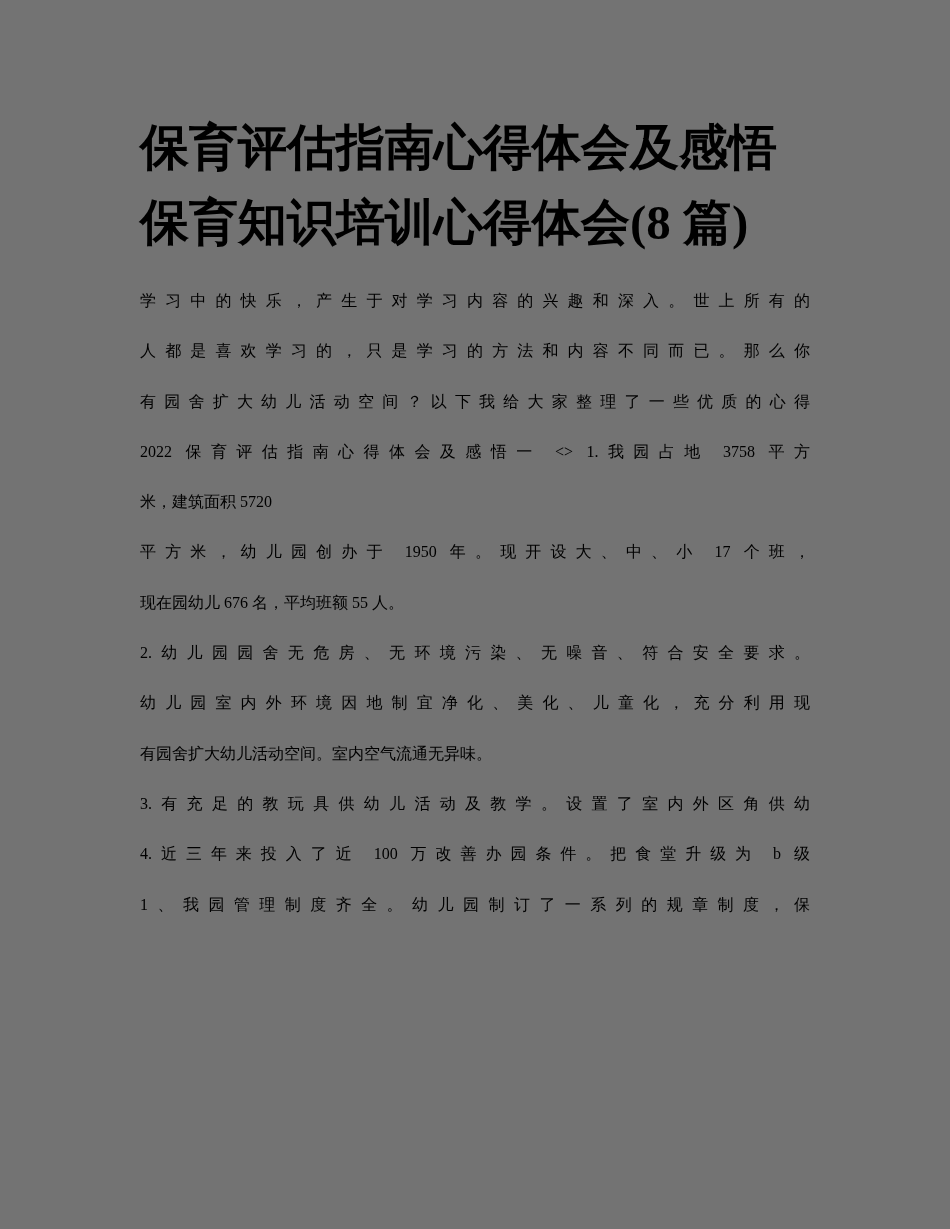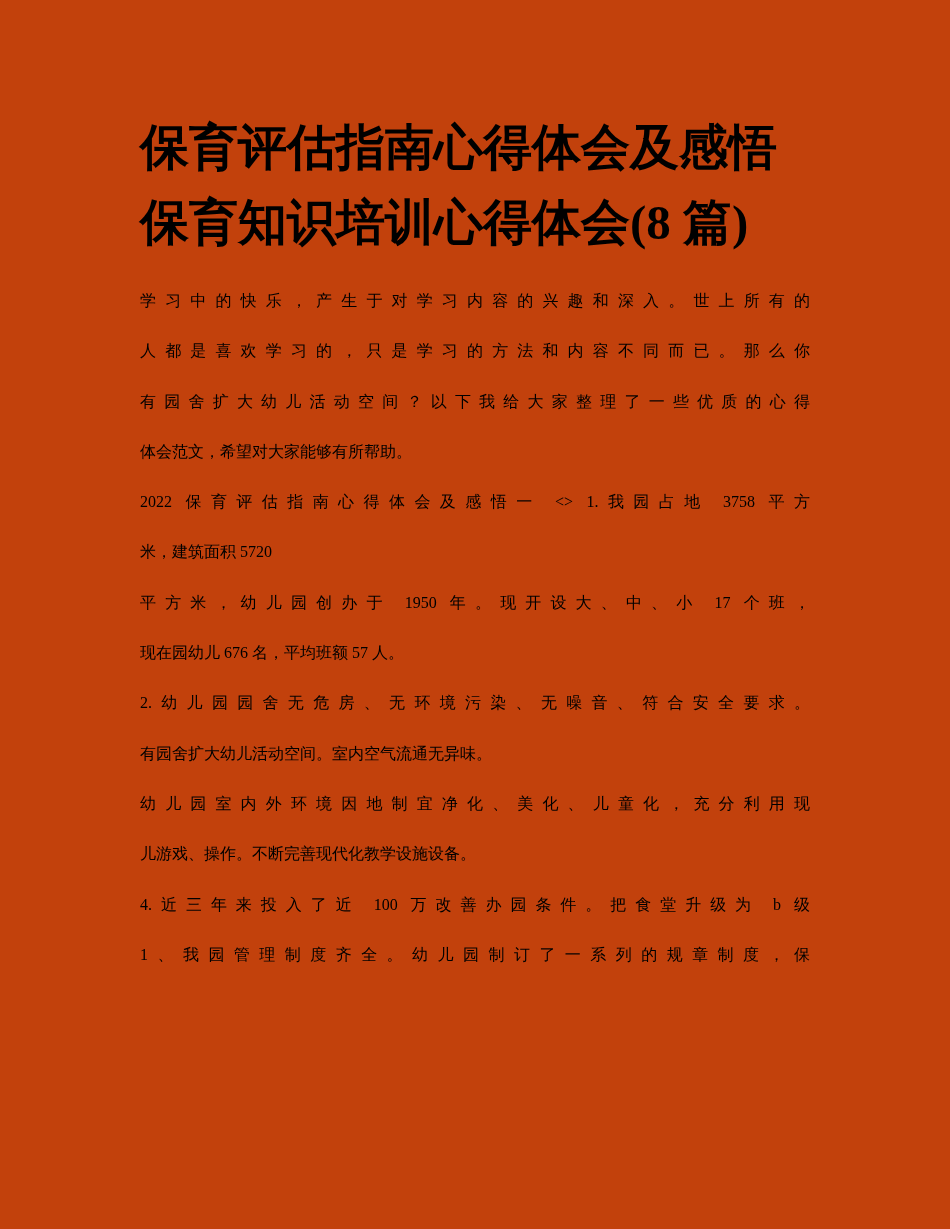--- a/index.html
+++ b/index.html
@@ -39,37 +39,36 @@
   }
   
   .line.fill {
     text-align: justify;
     text-align-last: justify;
   }
 </style>
 </head>
 <body>
 
-<div class="page" style="background: #c2410c; color: rgb(0, 0, 0);">
+<div class="page" style="background: #737373; color: rgb(0, 0, 0);">
 
   <h1 class="doc-title">
     <div class="title-line">保育评估指南心得体会及感悟</div>
     <div class="title-line">保育知识培训心得体会(8 篇)</div>
   </h1>
 
   <div class="doc-body">
     <div class="line fill">学习中的快乐，产生于对学习内容的兴趣和深入。世上所有的</div>
     <div class="line fill">人都是喜欢学习的，只是学习的方法和内容不同而已。那么你</div>
     <div class="line fill">有园舍扩大幼儿活动空间？以下我给大家整理了一些优质的心得</div>
-    <div class="line">体会范文，希望对大家能够有所帮助。</div>
     <div class="line fill">2022 保育评估指南心得体会及感悟一 &lt;&gt; 1.我园占地 3758 平方</div>
     <div class="line">米，建筑面积 5720</div>
     <div class="line fill">平方米，幼儿园创办于 1950 年。现开设大、中、小 17 个班，</div>
-    <div class="line">现在园幼儿 676 名，平均班额 57 人。</div>
+    <div class="line">现在园幼儿 676 名，平均班额 55 人。</div>
     <div class="line fill">2.幼儿园园舍无危房、无环境污染、无噪音、符合安全要求。</div>
+    <div class="line fill">幼儿园室内外环境因地制宜净化、美化、儿童化，充分利用现</div>
     <div class="line">有园舍扩大幼儿活动空间。室内空气流通无异味。</div>
-    <div class="line fill">幼儿园室内外环境因地制宜净化、美化、儿童化，充分利用现</div>
-    <div class="line">儿游戏、操作。不断完善现代化教学设施设备。</div>
+    <div class="line fill">3.有充足的教玩具供幼儿活动及教学。设置了室内外区角供幼</div>
     <div class="line fill">4.近三年来投入了近 100 万改善办园条件。把食堂升级为 b 级</div>
     <div class="line fill">1、我园管理制度齐全。幼儿园制订了一系列的规章制度，保</div>
   </div>
 
 </div>
 
 </body></html>

